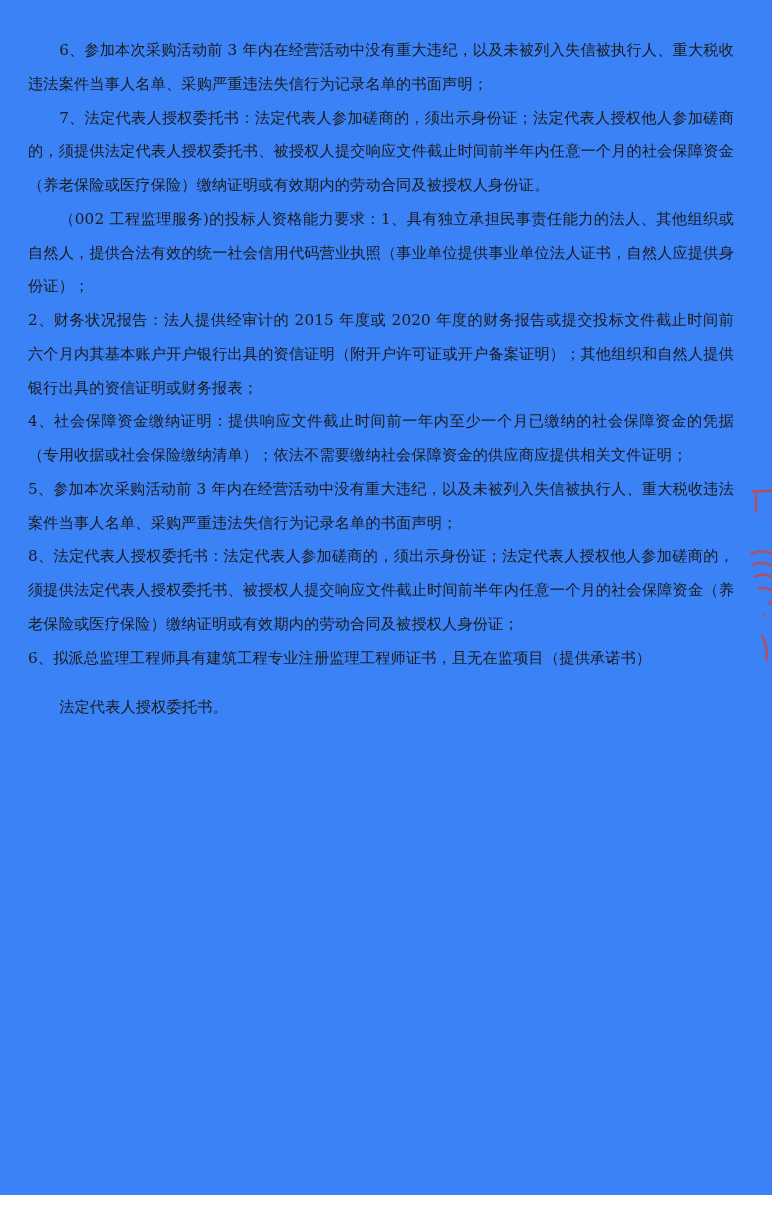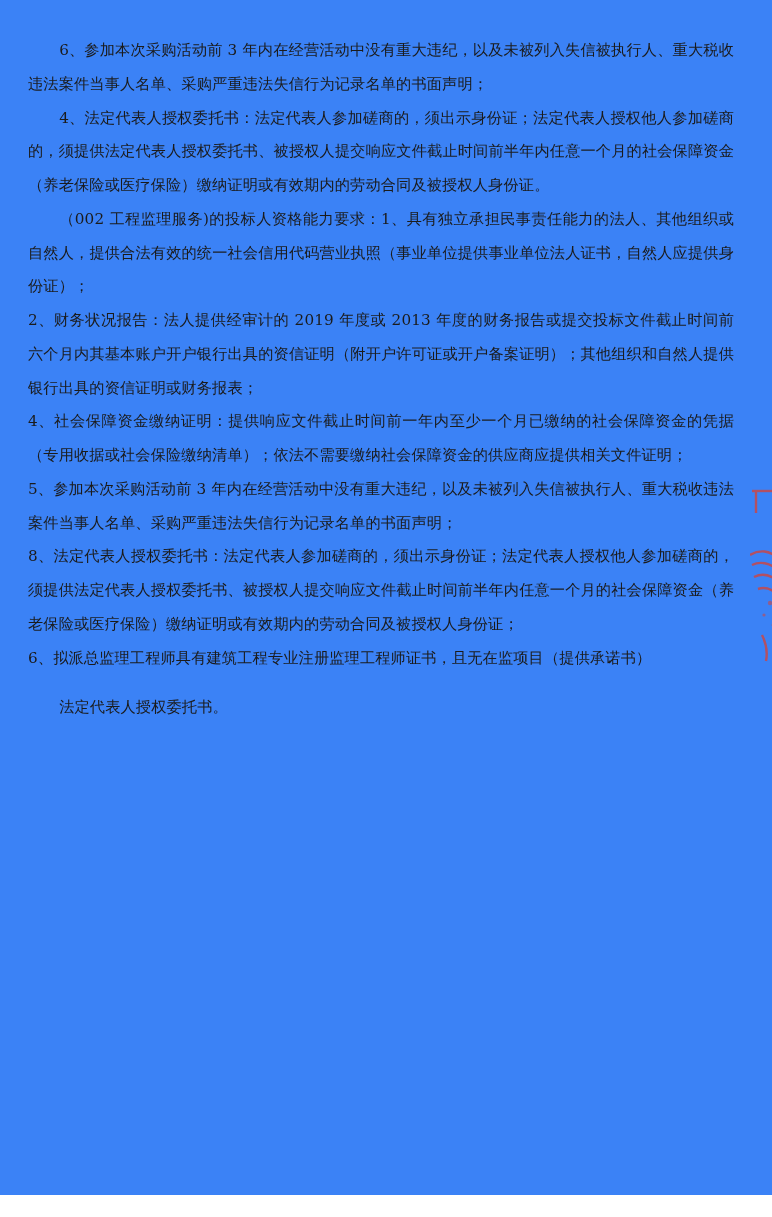--- a/index.html
+++ b/index.html
@@ -52,23 +52,23 @@
     background: #ffffff;
   }
 </style>
 </head>
 <body>
 
 <div class="page">
 
   <div class="content">
     <p class="para indent">6、参加本次采购活动前 3 年内在经营活动中没有重大违纪，以及未被列入失信被执行人、重大税收违法案件当事人名单、采购严重违法失信行为记录名单的书面声明；</p>
-    <p class="para indent">4、法定代表人授权委托书：法定代表人参加磋商的，须出示身份证；法定代表人授权他人参加磋商的，须提供法定代表人授权委托书、被授权人提交响应文件截止时间前半年内任意一个月的社会保障资金（养老保险或医疗保险）缴纳证明或有效期内的劳动合同及被授权人身份证。</p>
+    <p class="para indent">7、法定代表人授权委托书：法定代表人参加磋商的，须出示身份证；法定代表人授权他人参加磋商的，须提供法定代表人授权委托书、被授权人提交响应文件截止时间前半年内任意一个月的社会保障资金（养老保险或医疗保险）缴纳证明或有效期内的劳动合同及被授权人身份证。</p>
     <p class="para indent">（002 工程监理服务)的投标人资格能力要求：1、具有独立承担民事责任能力的法人、其他组织或自然人，提供合法有效的统一社会信用代码营业执照（事业单位提供事业单位法人证书，自然人应提供身份证）；</p>
-    <p class="para">2、财务状况报告：法人提供经审计的 2019 年度或 2013 年度的财务报告或提交投标文件截止时间前六个月内其基本账户开户银行出具的资信证明（附开户许可证或开户备案证明）；其他组织和自然人提供银行出具的资信证明或财务报表；</p>
+    <p class="para">2、财务状况报告：法人提供经审计的 2015 年度或 2020 年度的财务报告或提交投标文件截止时间前六个月内其基本账户开户银行出具的资信证明（附开户许可证或开户备案证明）；其他组织和自然人提供银行出具的资信证明或财务报表；</p>
     <p class="para">4、社会保障资金缴纳证明：提供响应文件截止时间前一年内至少一个月已缴纳的社会保障资金的凭据（专用收据或社会保险缴纳清单）；依法不需要缴纳社会保障资金的供应商应提供相关文件证明；</p>
     <p class="para">5、参加本次采购活动前 3 年内在经营活动中没有重大违纪，以及未被列入失信被执行人、重大税收违法案件当事人名单、采购严重违法失信行为记录名单的书面声明；</p>
     <p class="para">8、法定代表人授权委托书：法定代表人参加磋商的，须出示身份证；法定代表人授权他人参加磋商的，须提供法定代表人授权委托书、被授权人提交响应文件截止时间前半年内任意一个月的社会保障资金（养老保险或医疗保险）缴纳证明或有效期内的劳动合同及被授权人身份证；</p>
     <p class="para">6、拟派总监理工程师具有建筑工程专业注册监理工程师证书，且无在监项目（提供承诺书）</p>
     <div class="blank"></div>
     <p class="para indent">法定代表人授权委托书。</p>
   </div>
 
   <div class="seal" style="left:750px; top:485px;">
     <svg width="26" height="200" viewBox="0 0 26 200" aria-hidden="true">

